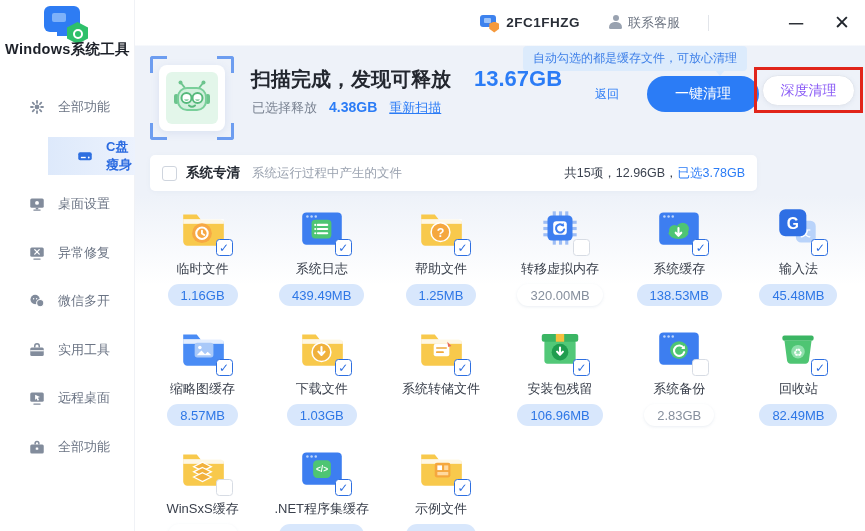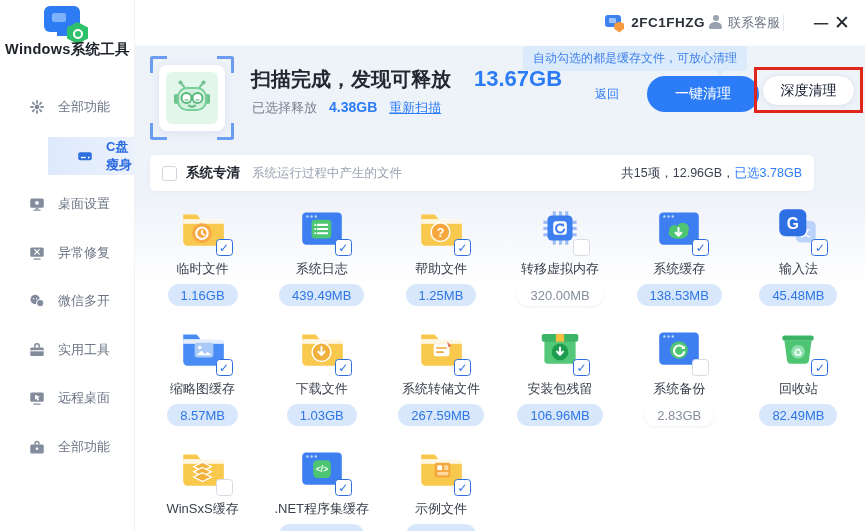--- a/index.html
+++ b/index.html
@@ -30,21 +30,21 @@
   .nav-item.active .nav-label { color:#2a6ae0; font-weight:bold; }
   .nav-icon { width:18px; height:18px; display:inline-flex; }
   .nav-icon svg { width:18px; height:18px; }
 
   
   .main { position:relative; width:730px; height:531px;
     background:linear-gradient(180deg,#ffffff 0px,#ffffff 45px,#eef2f9 46px,#eef2f9 195px,#ffffff 285px); }
 
   
   .topbar { position:absolute; left:0; top:0; width:730px; height:45px; background:#fff;
-    display:flex; align-items:center; justify-content:flex-end; padding-right:14px; gap:3px; }
+    display:flex; align-items:center; justify-content:flex-end; padding-right:14px; gap:28px; }
   .idgroup { display:flex; align-items:center; gap:7px; }
   .mini-app { position:relative; width:20px; height:20px; }
   .mini-app .m-screen { position:absolute; left:1px; top:2px; width:16px; height:12px;
     background:#3d82ee; border-radius:3px; }
   .mini-app .m-screen:after { content:""; position:absolute; left:4px; top:3px; width:7px; height:5px;
     background:#9cc3fa; border-radius:1px; }
   .mini-app .m-shield { position:absolute; right:0; bottom:0; width:10px; height:11px;
     background:#f59a3e; clip-path:polygon(50% 0,100% 20%,100% 65%,50% 100%,0 65%,0 20%); }
   .device-id { font-size:13.5px; font-weight:bold; color:#2a2f38; letter-spacing:.5px; }
   .support { display:flex; align-items:center; gap:5px; cursor:pointer; }
@@ -86,25 +86,25 @@
   .tooltip:after { content:""; position:absolute; right:22px; bottom:-5px; width:0; height:0;
     border-left:5px solid transparent; border-right:5px solid transparent; border-top:6px solid #dcebfc; }
 
   .actions { position:absolute; left:460px; top:76px; display:flex; align-items:center; }
   .back-link { font-size:12px; color:#2b7cf6; cursor:pointer; margin-right:28px; }
   .clean-btn { width:112px; height:36px; border-radius:18px; background:#2b7cf6; color:#fff;
     font-size:14px; border:none; cursor:pointer; display:flex; align-items:center; justify-content:center; }
   .annotation-box { position:absolute; left:619px; top:67px; width:109px; height:46px;
     border:3px solid #e1251b; z-index:5; pointer-events:none; }
   .deep-btn { position:absolute; left:627px; top:75px; width:93px; height:31px; border-radius:16px;
-    background:#fff; border:1px solid #e3e7ee; color:#0f172a; font-size:14px; cursor:pointer;
+    background:#fff; border:1px solid #e3e7ee; color:#8b5cf6; font-size:14px; cursor:pointer;
     display:flex; align-items:center; justify-content:center; box-shadow:0 1px 4px rgba(120,140,170,.10); }
 
   
-  .section-bar { position:absolute; left:15px; top:155px; width:664px; height:36px; background:#fff;
+  .section-bar { position:absolute; left:15px; top:155px; width:607px; height:36px; background:#fff;
     border-radius:5px; display:flex; align-items:center; padding:0 12px;
     box-shadow:0 1px 4px rgba(140,160,190,.08); }
   .cb { width:15px; height:15px; border:1.5px solid #cfd5de; border-radius:3px; background:#fff; cursor:pointer; }
   .section-title { margin-left:9px; font-size:13.5px; font-weight:bold; color:#262b33; }
   .section-sub { margin-left:12px; font-size:12.5px; color:#9aa2af; }
   .section-right { margin-left:auto; font-size:12.5px; color:#3c4350; white-space:nowrap; }
   .section-right .sel { color:#2b7cf6; cursor:pointer; }
 
   
   .grid { position:absolute; left:8px; top:203px; width:715px; display:grid;
@@ -465,21 +465,20 @@
                 <rect x="17" y="20" width="15" height="12" rx="2" fill="#fff"></rect>
      <g stroke="#f0a93c" stroke-width="1.6" stroke-linecap="round">
                   <line x1="20" y1="24" x2="29" y2="24"></line>
                   <line x1="20" y1="28" x2="26" y2="28"></line>
                 </g>
      <path d="M30 18 l4 4 -3 1z" fill="#e86a5a"></path>
               </svg></span>
       <span class="checkbox on">✓</span>
     </div>
     <div class="item-label">系统转储文件</div>
-    <div class="item-size on">267.59MB</div>
   </div>
 
   <div class="cell">
     <div class="icon-wrap">
       <span class="item-icon"><svg viewBox="0 0 48 48">
                 <rect x="9" y="16" width="30" height="23" rx="3" fill="#52c878"></rect>
      <rect x="6.5" y="10.5" width="35" height="7.5" rx="2" fill="#3bb563"></rect>
      <rect x="20" y="10.5" width="8" height="7.5" fill="#f6c03e"></rect>
      <circle cx="24" cy="28" r="8" fill="#1f9d4f"></circle>
      <path d="M24 23.5 v6.5 M21.2 27.5 l2.8 3 2.8-3" stroke="#fff" stroke-width="2" fill="none" stroke-linecap="round" stroke-linejoin="round"></path>

